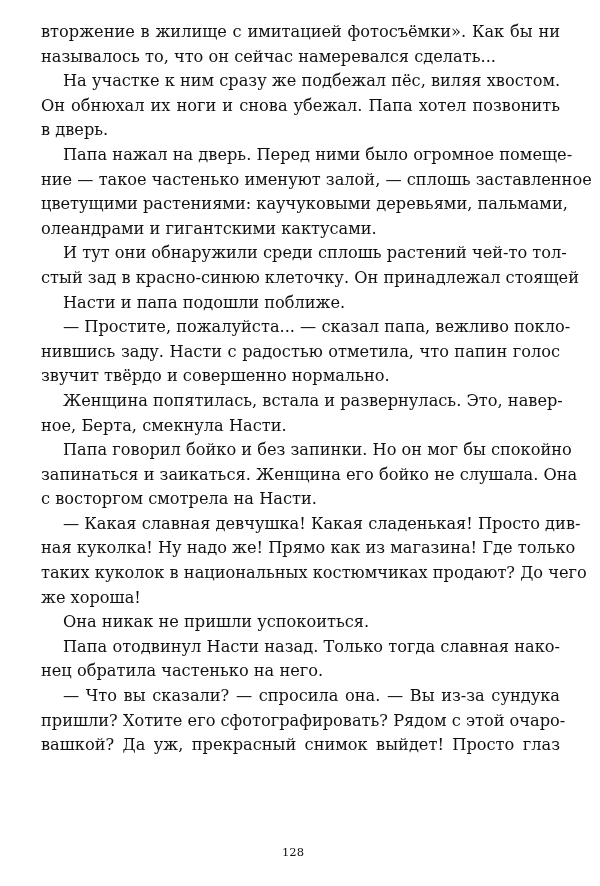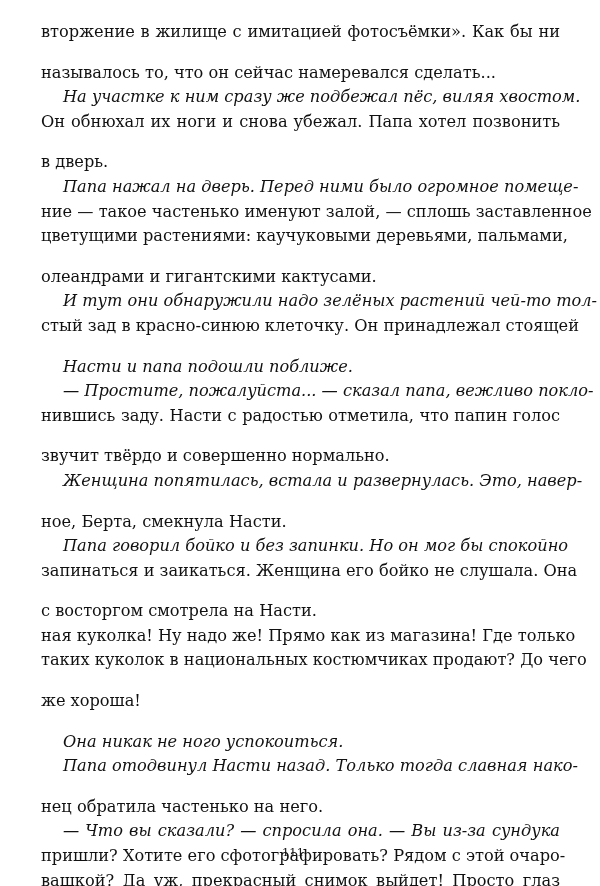--- a/index.html
+++ b/index.html
@@ -6,22 +6,22 @@
   body { width: 600px; height: 886px; position: relative; overflow: hidden; }
   .page {
     position: absolute; left: 41px; top: 20px; width: 519px;
     font-family: "DejaVu Serif", "Liberation Serif", serif;
     font-size: 16.2px; color: #111111;
   }
   .line {
     height: 24.6px; line-height: 24.6px; white-space: nowrap;
     text-align: justify; text-align-last: justify;
   }
-  .line.last { text-align-last: left; margin-top: 16px; }
-  .line.indent { padding-left: 22px; font-style: italic; }
+  .line.last { text-align-last: left; }
+  .line.indent { padding-left: 22px; }
   .folio {
     position: absolute; left: 0; width: 586px; top: 845px;
     text-align: center; font-family: "DejaVu Serif", serif; font-size: 11.5px; color: #111;
   }
 </style>
 </head>
 <body>
 
 <div class="page" id="page">
     <div>
@@ -33,51 +33,52 @@
       <div class="line">Он обнюхал их ноги и снова убежал. Папа хотел позвонить</div>
       <div class="line last">в дверь.</div>
     </div>
     <div>
       <div class="line indent">Папа нажал на дверь. Перед ними было огромное помеще-</div>
       <div class="line">ние — такое частенько именуют залой, — сплошь заставленное</div>
       <div class="line">цветущими растениями: каучуковыми деревьями, пальмами,</div>
       <div class="line last">олеандрами и гигантскими кактусами.</div>
     </div>
     <div>
-      <div class="line indent">И тут они обнаружили надо зелёных растений чей-то тол-</div>
+      <div class="line indent">И тут они обнаружили среди сплошь растений чей-то тол-</div>
       <div class="line">стый зад в красно-синюю клеточку. Он принадлежал стоящей</div>
     </div>
     <div>
       <div class="line indent last">Насти и папа подошли поближе.</div>
     </div>
     <div>
       <div class="line indent">— Простите, пожалуйста... — сказал папа, вежливо покло-</div>
       <div class="line">нившись заду. Насти с радостью отметила, что папин голос</div>
       <div class="line last">звучит твёрдо и совершенно нормально.</div>
     </div>
     <div>
       <div class="line indent">Женщина попятилась, встала и развернулась. Это, навер-</div>
       <div class="line last">ное, Берта, смекнула Насти.</div>
     </div>
     <div>
       <div class="line indent">Папа говорил бойко и без запинки. Но он мог бы спокойно</div>
       <div class="line">запинаться и заикаться. Женщина его бойко не слушала. Она</div>
       <div class="line last">с восторгом смотрела на Насти.</div>
     </div>
     <div>
+      <div class="line indent">— Какая славная девчушка! Какая сладенькая! Просто див-</div>
       <div class="line">ная куколка! Ну надо же! Прямо как из магазина! Где только</div>
       <div class="line">таких куколок в национальных костюмчиках продают? До чего</div>
       <div class="line last">же хороша!</div>
     </div>
     <div>
-      <div class="line indent last">Она никак не ного успокоиться.</div>
+      <div class="line indent last">Она никак не пришли успокоиться.</div>
     </div>
     <div>
       <div class="line indent">Папа отодвинул Насти назад. Только тогда славная нако-</div>
       <div class="line last">нец обратила частенько на него.</div>
     </div>
     <div>
       <div class="line indent">— Что вы сказали? — спросила она. — Вы из-за сундука</div>
       <div class="line">пришли? Хотите его сфотографировать? Рядом с этой очаро-</div>
       <div class="line">вашкой? Да уж, прекрасный снимок выйдет! Просто глаз</div>
     </div>
   </div>
-<div class="folio">111</div>
+<div class="folio">128</div>
 
 </body></html>

